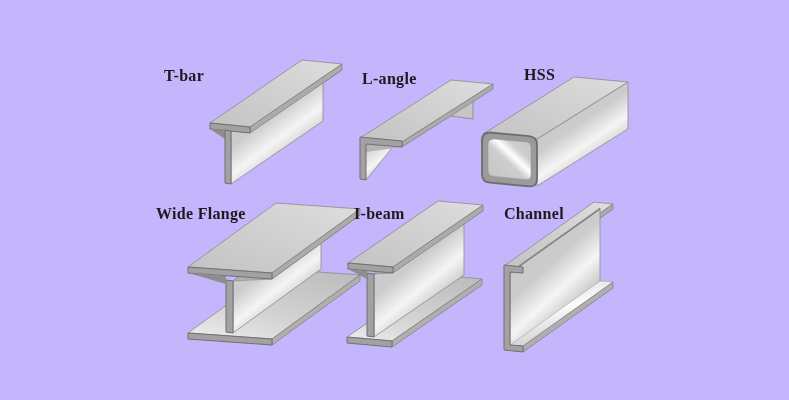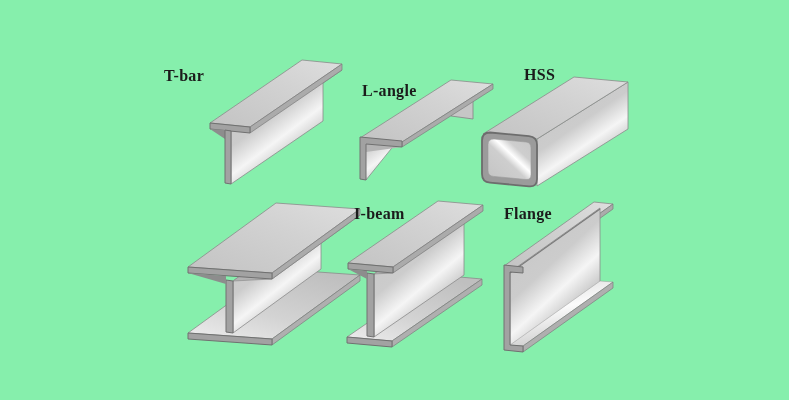--- a/index.html
+++ b/index.html
@@ -1,17 +1,17 @@
 <!DOCTYPE html>
 <html><head>
 <meta charset="utf-8">
 <style>
   html,body{margin:0;padding:0;background:#ffffff;}
   .stage{
-    position:relative;width:789px;height:400px;background:#86efac;overflow:hidden;
+    position:relative;width:789px;height:400px;background:#c4b5fd;overflow:hidden;
     font-family:"Liberation Serif","DejaVu Serif",serif;
   }
   .stage svg{position:absolute;left:0;top:0;}
   .lbl{
     position:absolute;font-size:16px;font-weight:600;color:#1b1b1b;
     letter-spacing:0.3px;white-space:nowrap;line-height:1.1;
   }
 </style>
 </head>
 <body>
@@ -108,18 +108,19 @@
       <polygon points="523,268 523,273 613,209 613,204" fill="#ababab" stroke="#7d7d7d" stroke-width="0.7"></polygon>
       <polygon points="510,272 510,346 600,282 600,208" fill="url(#gFace)" stroke="#8a8a8a" stroke-width="0.8"></polygon>
       <line x1="510" y1="273" x2="600" y2="209" stroke="#7a7a7a" stroke-width="1.1"></line>
       <polygon points="510,345 523,346 613,282 600,281" fill="url(#gBright)" stroke="#9a9a9a" stroke-width="0.5"></polygon>
       <polygon points="523,346 523,352 613,288 613,282" fill="#afafaf" stroke="#7d7d7d" stroke-width="0.7"></polygon>
       <polygon points="504,265 523,267 523,273 510,272 510,345 523,346 523,352 504,350" fill="#a2a2a2" stroke="#707070" stroke-width="1"></polygon>
     </g>
   </svg>
 
   <div class="lbl" style="left:164px;top:67px">T-bar</div>
-  <div class="lbl" style="left:362px;top:82px">L-angle</div>
+  <div class="lbl" style="left:362px;top:70px">L-angle</div>
   <div class="lbl" style="left:524px;top:66px">HSS</div>
+  <div class="lbl" style="left:156px;top:205px">Wide Flange</div>
   <div class="lbl" style="left:354px;top:205px">I-beam</div>
-  <div class="lbl" style="left:504px;top:205px">Flange</div>
+  <div class="lbl" style="left:504px;top:205px">Channel</div>
 
 </div>
 
 </body></html>

